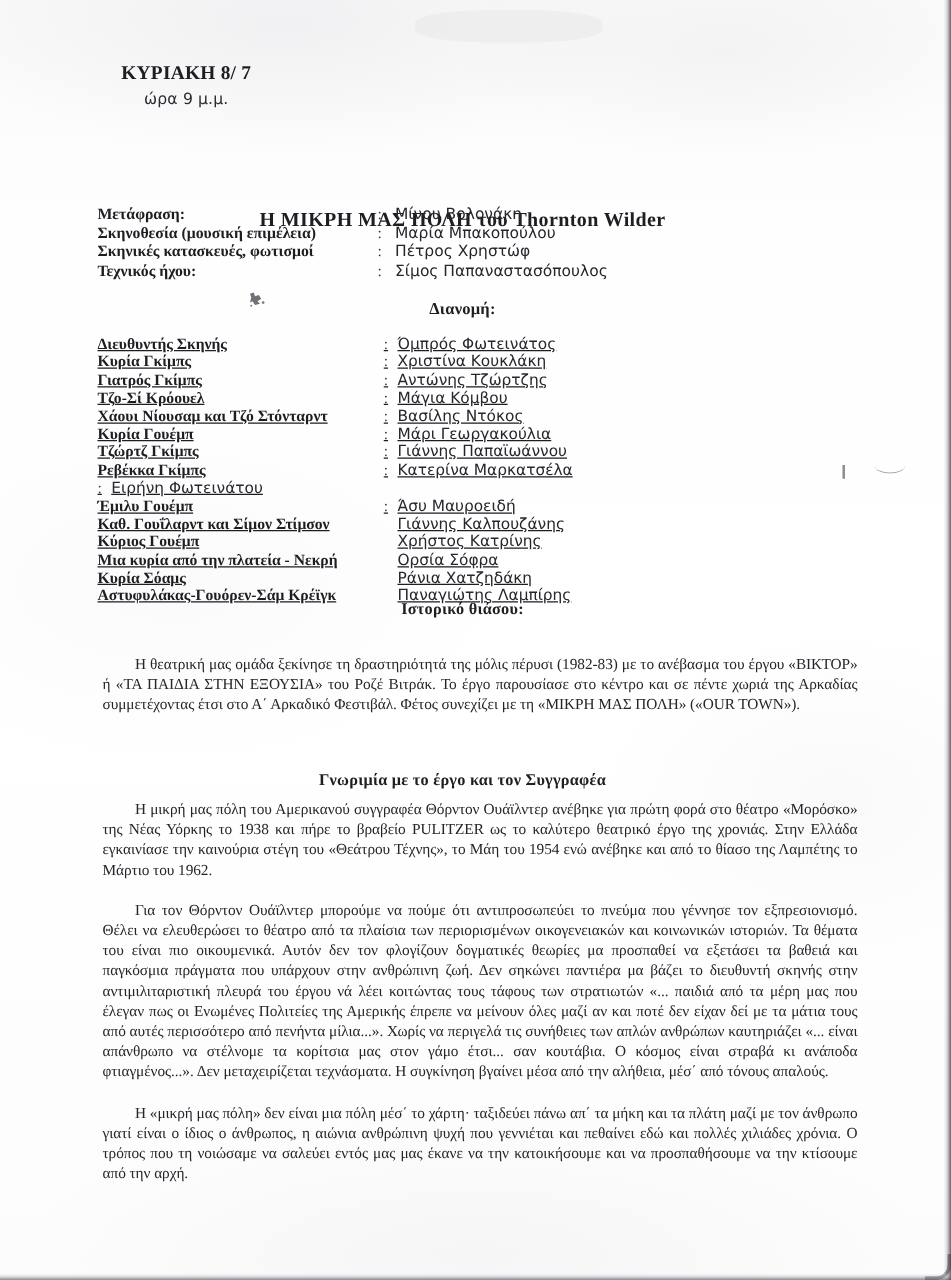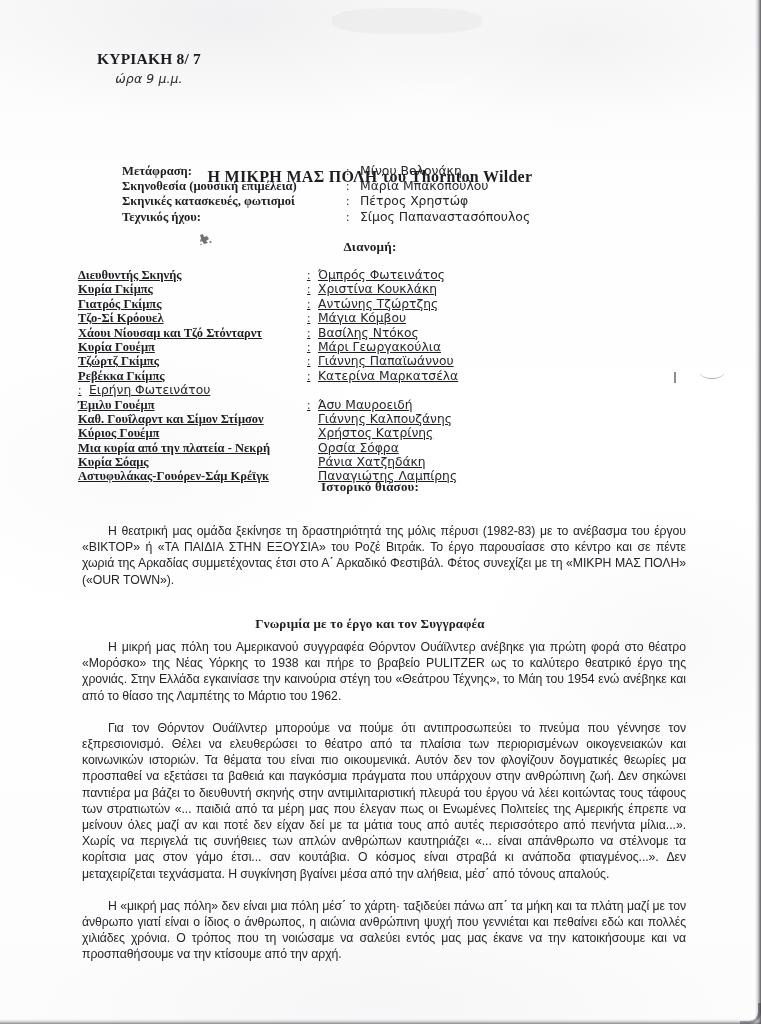--- a/index.html
+++ b/index.html
@@ -113,21 +113,20 @@
     font-weight: bold;
     font-size: 15.5px;
     letter-spacing: 0.2px;
   }
   .md-time {
     font-family: "DejaVu Sans", sans-serif;
     font-size: 12.5px;
     margin-top: 3px;
     letter-spacing: 0.1px;
     color: #2a2a30;
-    font-style: italic;
   }
   .mr-l1, .mr-l2 {
     font-weight: bold;
     font-size: 15px;
     letter-spacing: 0.4px;
     line-height: 1.35;
   }
 
   .show-title {
     position: absolute;
@@ -150,21 +149,20 @@
     display: flex;
     align-items: baseline;
     line-height: 15.2px;
     height: 15.2px;
   }
   .credit-role {
     width: 224px;
     font-weight: bold;
     font-size: 12.6px;
     white-space: nowrap;
-    margin-left: 44px;
   }
   .credit-sep {
     width: 14px;
     font-size: 12.5px;
     color: #33333a;
   }
   .credit-name {
     font-family: "DejaVu Sans", sans-serif;
     font-size: 12.4px;
     color: #25252b;
@@ -219,21 +217,21 @@
     text-align: center;
     font-weight: bold;
     font-size: 13px;
     letter-spacing: 0.2px;
   }
   #hist-heading { left: 0; top: 479px; }
   #intro-heading { left: 0; top: 616px; }
 
   .prose {
     position: absolute;
-    font-family: Liberation Sans, sans-serif;
+    font-family: Liberation Serif, serif;
     font-size: 12.25px;
     line-height: 16.2px;
     color: #24242a;
     text-align: justify;
     letter-spacing: -0.05px;
   }
   #hist-body { left: 82px; top: 523px; width: 604px; }
   #intro-body { left: 82px; top: 639px; width: 604px; }
   #intro-body p { margin: 0; }
   #intro-body p + p { margin-top: 16px; }

